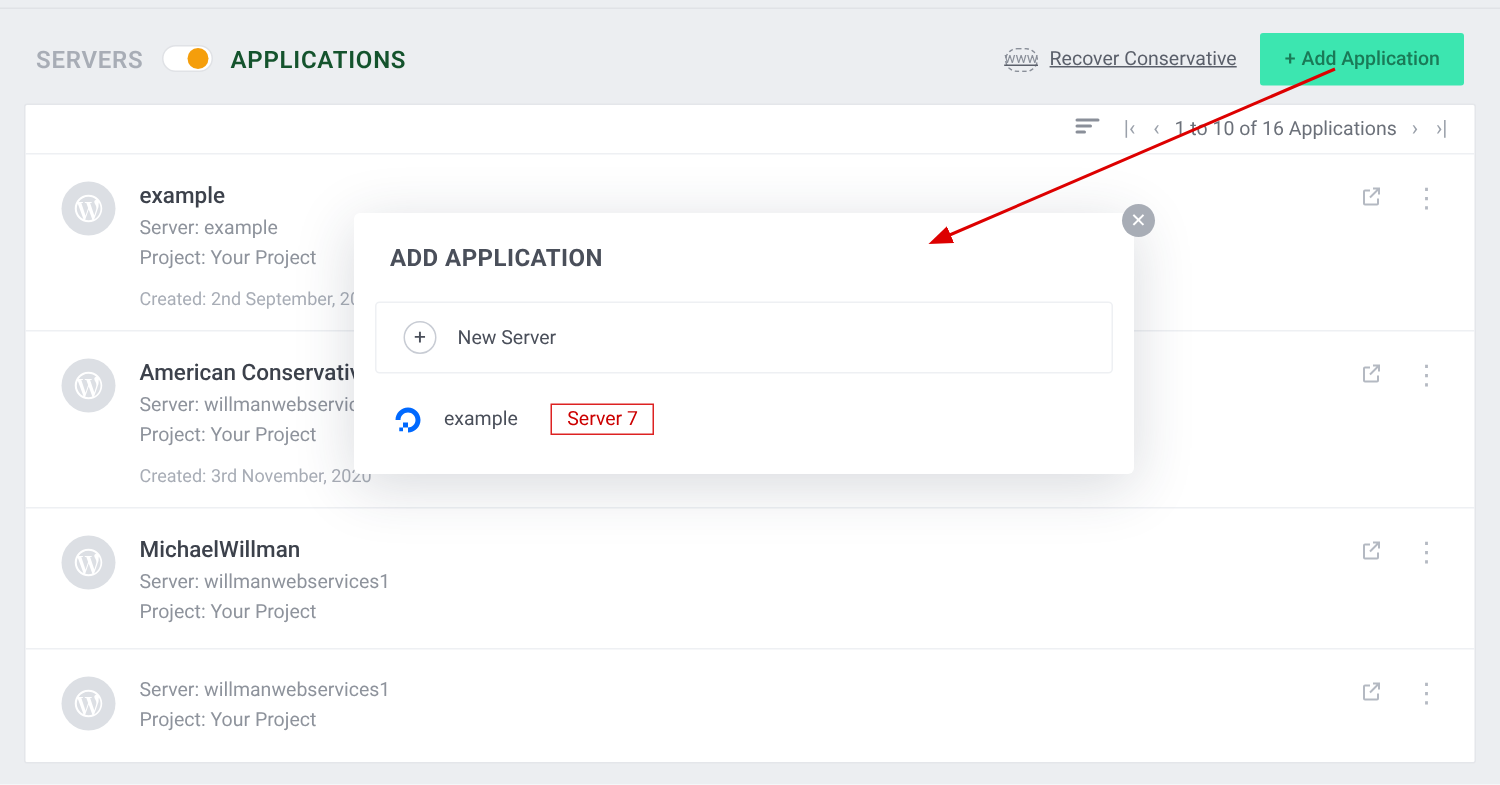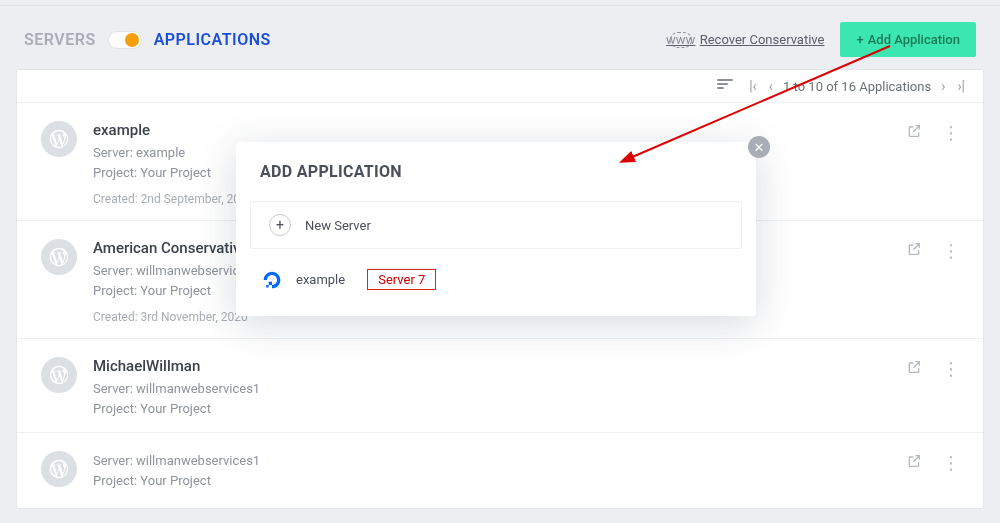--- a/index.html
+++ b/index.html
@@ -2,36 +2,36 @@
 <html><head>
 <meta charset="utf-8">
 <style>
   * { box-sizing: border-box; margin: 0; padding: 0; font-family: -apple-system, BlinkMacSystemFont, "Segoe UI", Roboto, sans-serif; }
   body { background: #eceef1; width: 1000px; height: 523px; overflow: hidden; position: relative; }
   .topbar { height: 6px; width: 100%; background: #eceef1; border-bottom: 1px solid #e0e2e6; }
   .header {
     display: flex; align-items: center; justify-content: space-between;
     padding: 16px 24px 12px 24px;
   }
-  .toggle-group { display: flex; align-items: center; gap: 12px; }
+  .toggle-group { display: flex; align-items: flex-start; gap: 12px; }
   .toggle-label { font-size: 16px; font-weight: 600; letter-spacing: 0.5px; color: #a8adb6; }
-  .toggle-label.active { color: #1d4ed8; }
+  .toggle-label.active { color: #14532d; }
   .switch {
     width: 34px; height: 18px; background: #fff; border-radius: 10px; position: relative;
     border: 1px solid #e0e2e6; cursor: pointer;
   }
   .switch-knob {
     width: 14px; height: 14px; background: #f59e0b; border-radius: 50%;
     position: absolute; top: 1px; right: 2px;
   }
   .header-actions { display: flex; align-items: center; gap: 16px; }
   .recover { display: flex; align-items: center; gap: 8px; color: #5a5f6a; font-size: 13px; text-decoration: underline; cursor: pointer; }
   .www-icon {
     width: 22px; height: 16px; border: 1px dashed #8a8f99; border-radius: 8px;
-    display: flex; align-items: center; justify-content: center; font-size: 13px; color: #8a8f99; margin-left: 10px;
+    display: flex; align-items: center; justify-content: center; font-size: 10px; color: #8a8f99; margin-left: 10px;
   }
   .add-btn {
     background: #3ce6b0; color: #1a7a57; font-size: 13px; font-weight: 500;
     padding: 10px 16px; border: none; border-radius: 2px; cursor: pointer;
     display: flex; align-items: center; gap: 4px;
   }
   .panel {
     background: #fff; margin: 0 16px; border: 1px solid #e4e6ea; border-radius: 2px;
     min-height: 440px; position: relative;
   }

